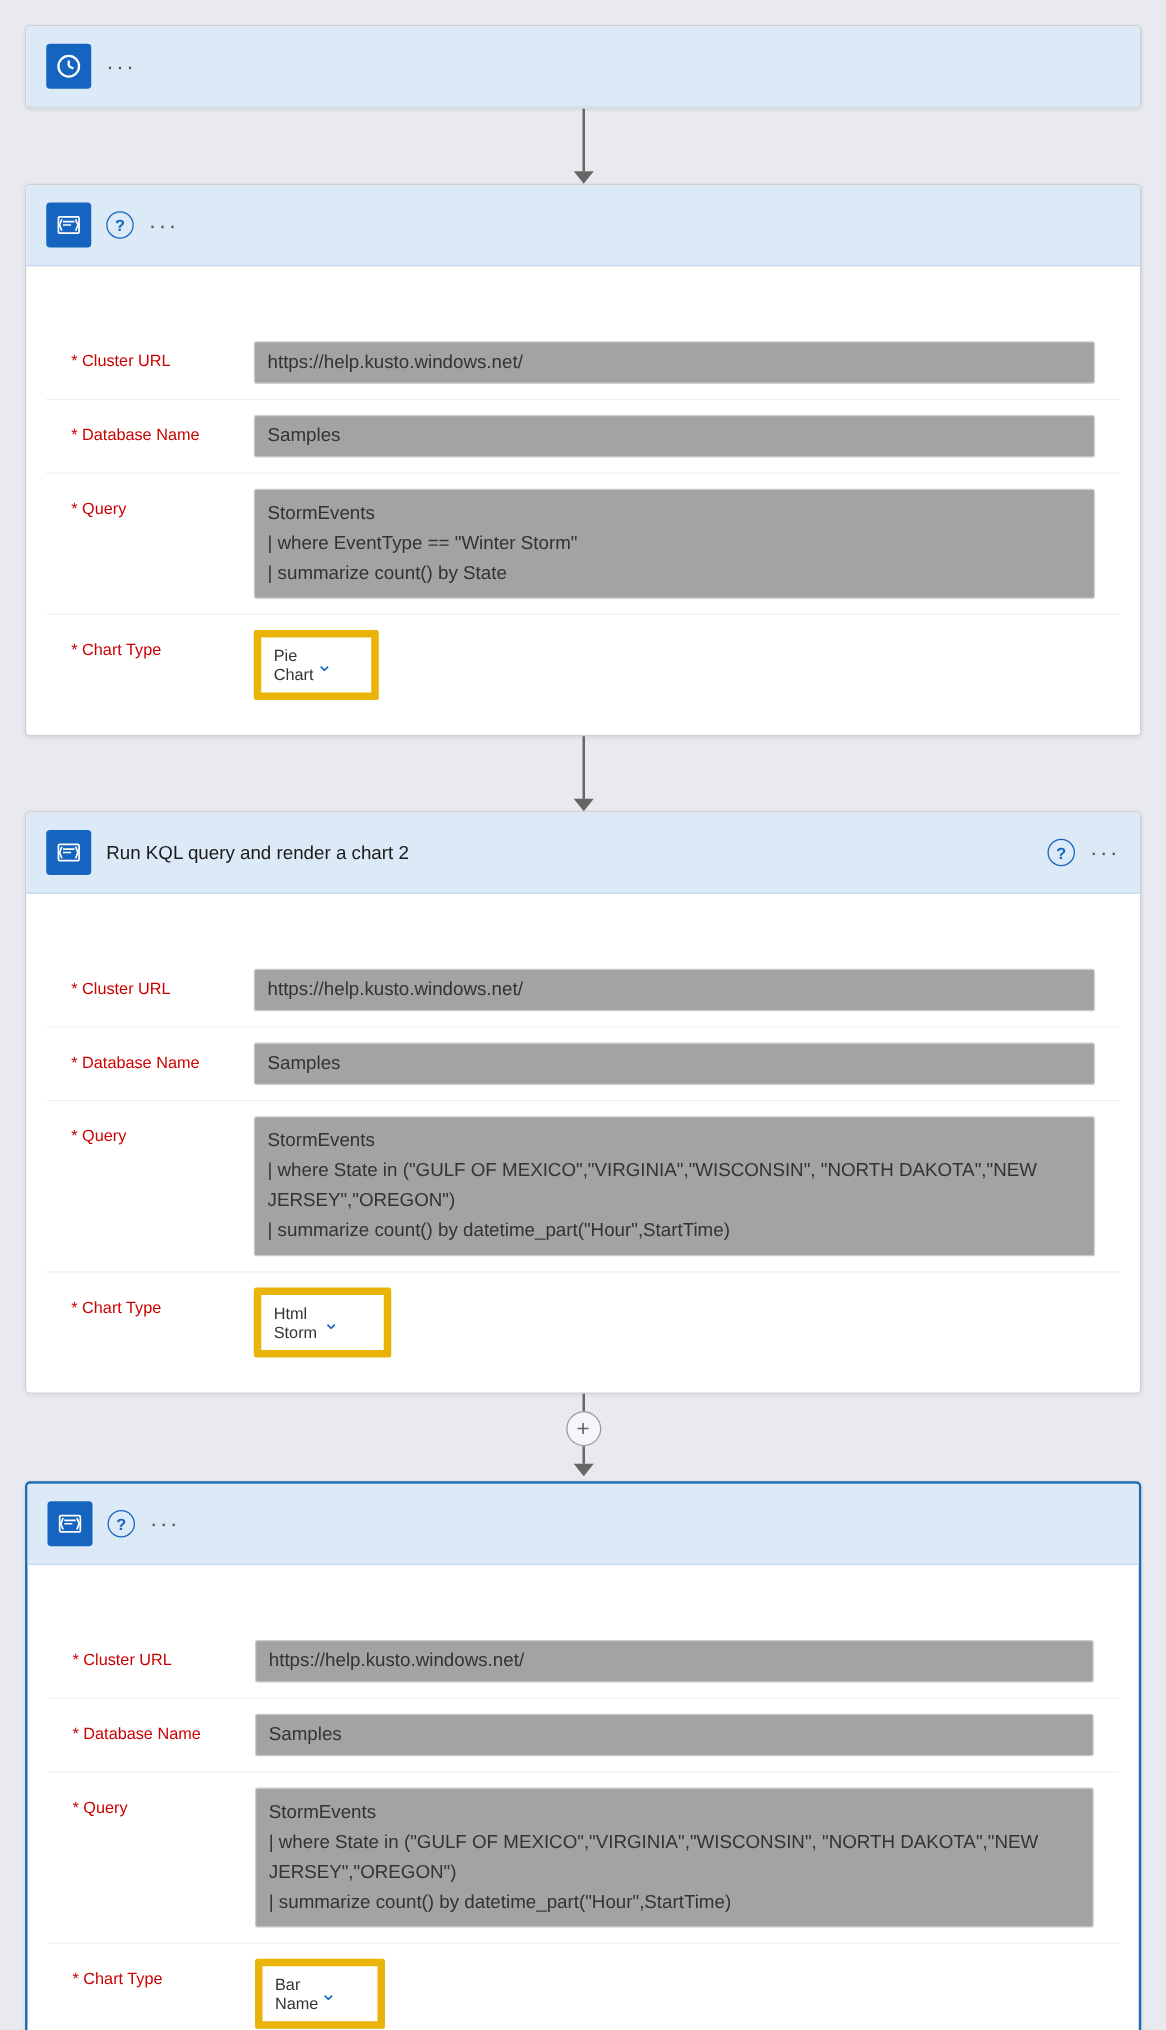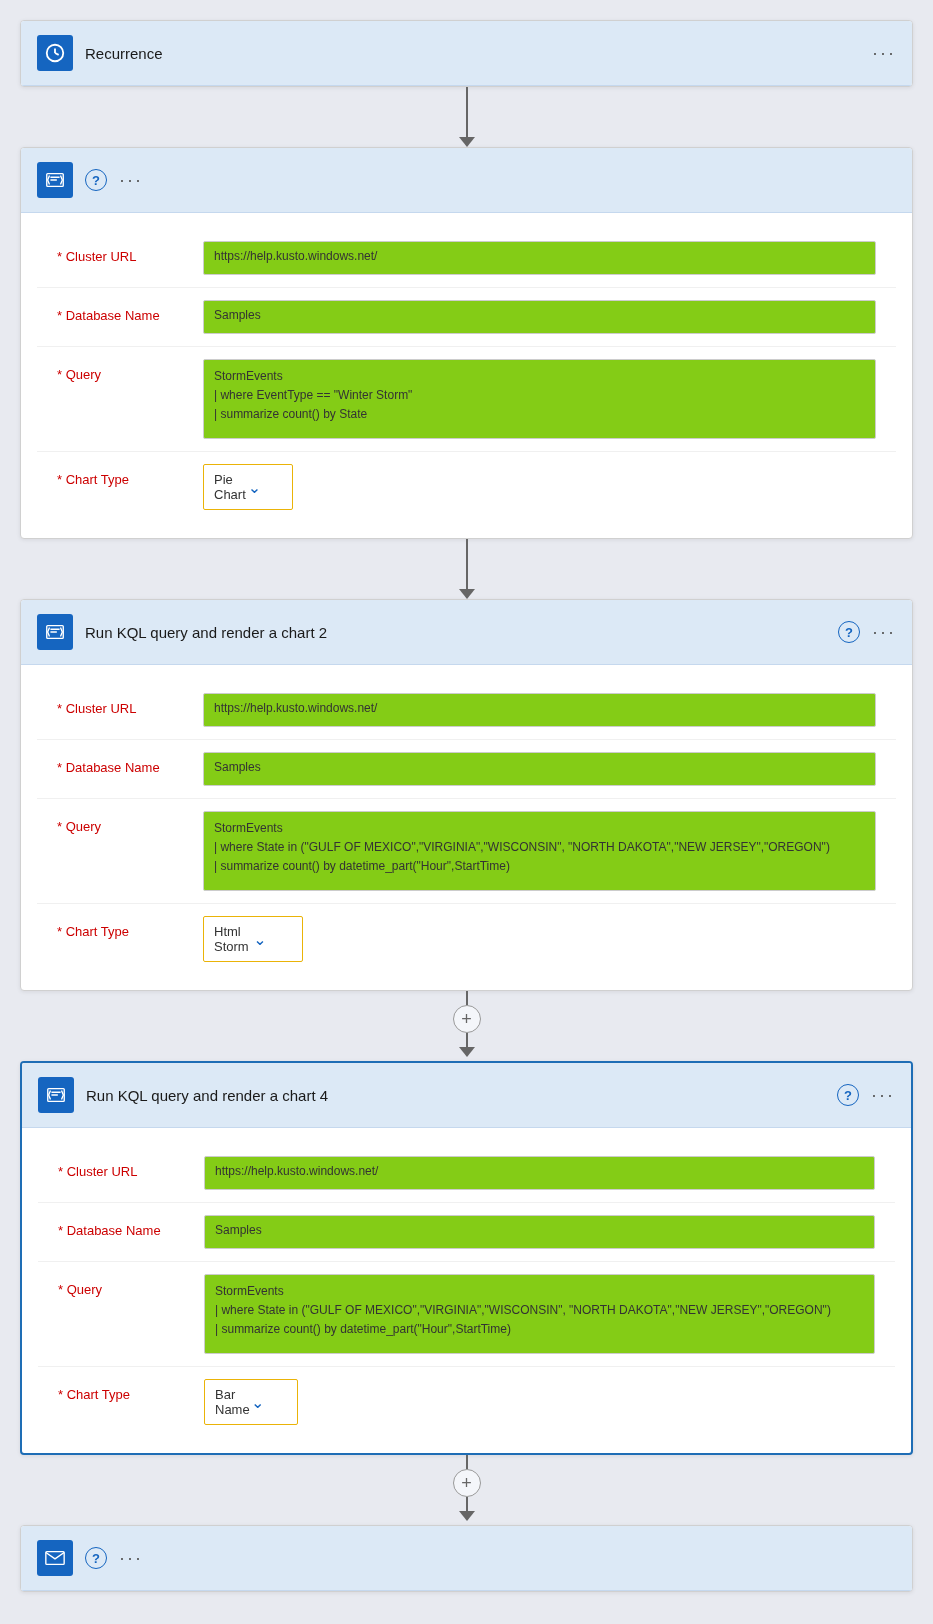--- a/index.html
+++ b/index.html
@@ -95,20 +95,21 @@
     .more-icon {
       font-size: 18px;
       color: #555;
       cursor: pointer;
       letter-spacing: 2px;
     }
 
     
     .card-body {
       padding: 16px;
+      margin-top: 32px;
     }
 
     .field-row {
       display: flex;
       align-items: flex-start;
       padding: 12px 20px;
       border-bottom: 1px solid #f0f0f0;
       gap: 16px;
     }
 
@@ -126,36 +127,36 @@
 
     .field-label::before {
       content: '* ';
     }
 
     .field-input {
       flex: 1;
       border: 1px solid #ccc;
       border-radius: 2px;
       padding: 7px 10px;
-      font-size: 12px;
+      font-size: 15px;
       color: #333;
-      background: #84cc16;
+      background: #a3a3a3;
       min-height: 34px;
     }
 
     .field-input.multiline {
       min-height: 80px;
       line-height: 1.6;
       white-space: pre-wrap;
     }
 
     .field-select {
       display: flex;
       align-items: center;
-      border: 1px solid #eab308;
+      border: 6px solid #eab308;
       border-radius: 2px;
       padding: 7px 10px;
       font-size: 13px;
       color: #333;
       background: #fff;
       min-height: 34px;
     }
 
     .field-select span { flex: 1; }
 
@@ -238,21 +239,20 @@
   <div class="card">
     <div class="card-header recurrence">
       <div class="card-icon">
 
         <svg viewBox="0 0 24 24">
           <circle cx="12" cy="12" r="9" stroke="white" stroke-width="2" fill="none"></circle>
           <line x1="12" y1="7" x2="12" y2="12" stroke="white" stroke-width="2"></line>
           <line x1="12" y1="12" x2="16" y2="14" stroke="white" stroke-width="2"></line>
         </svg>
       </div>
-      <span class="card-title">Recurrence</span>
       <div class="card-actions">
         <span class="more-icon">···</span>
       </div>
     </div>
   </div>
 
   <div class="connector">
     <div class="connector-line"></div>
     <div class="connector-arrow"></div>
   </div>
@@ -357,21 +357,20 @@
     <div class="card-header">
       <div class="card-icon">
         <svg viewBox="0 0 24 24">
           <rect x="3" y="5" width="18" height="14" rx="1" fill="none" stroke="white" stroke-width="1.5"></rect>
           <line x1="7" y1="9" x2="17" y2="9" stroke="white" stroke-width="1.5"></line>
           <line x1="7" y1="12" x2="14" y2="12" stroke="white" stroke-width="1.5"></line>
           <polyline points="6,7 4,12 6,17" fill="none" stroke="white" stroke-width="1.5"></polyline>
           <polyline points="18,7 20,12 18,17" fill="none" stroke="white" stroke-width="1.5"></polyline>
         </svg>
       </div>
-      <span class="card-title">Run KQL query and render a chart 4</span>
       <div class="card-actions">
         <div class="question-icon">?</div>
         <span class="more-icon">···</span>
       </div>
     </div>
     <div class="card-body">
       <div class="field-row">
         <div class="field-label">Cluster URL</div>
         <div class="field-input">https://help.kusto.windows.net/</div>
       </div>

